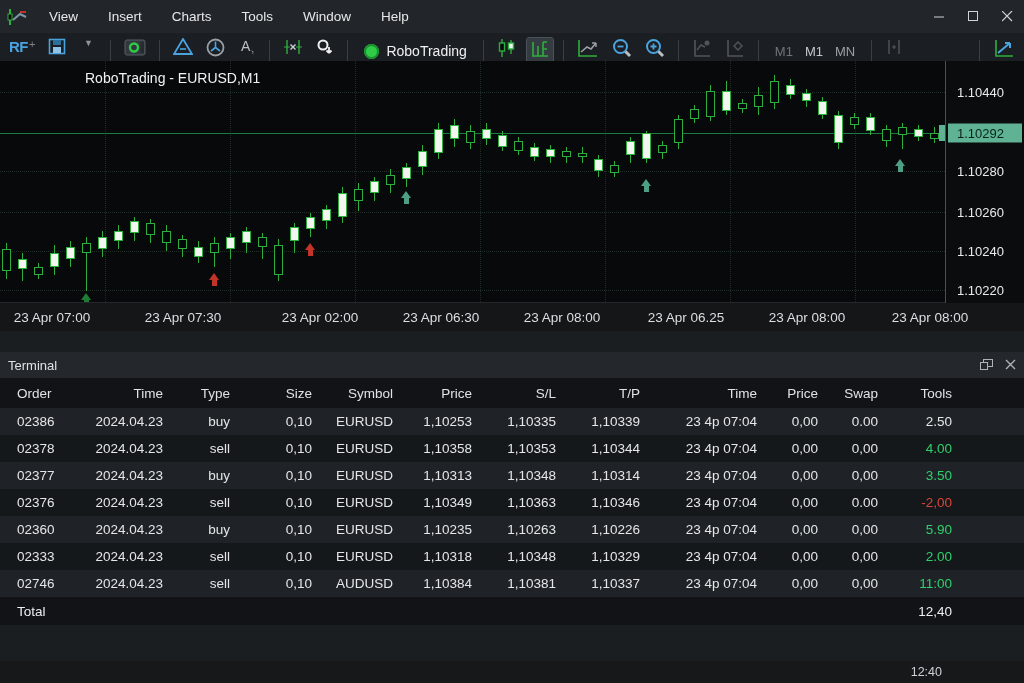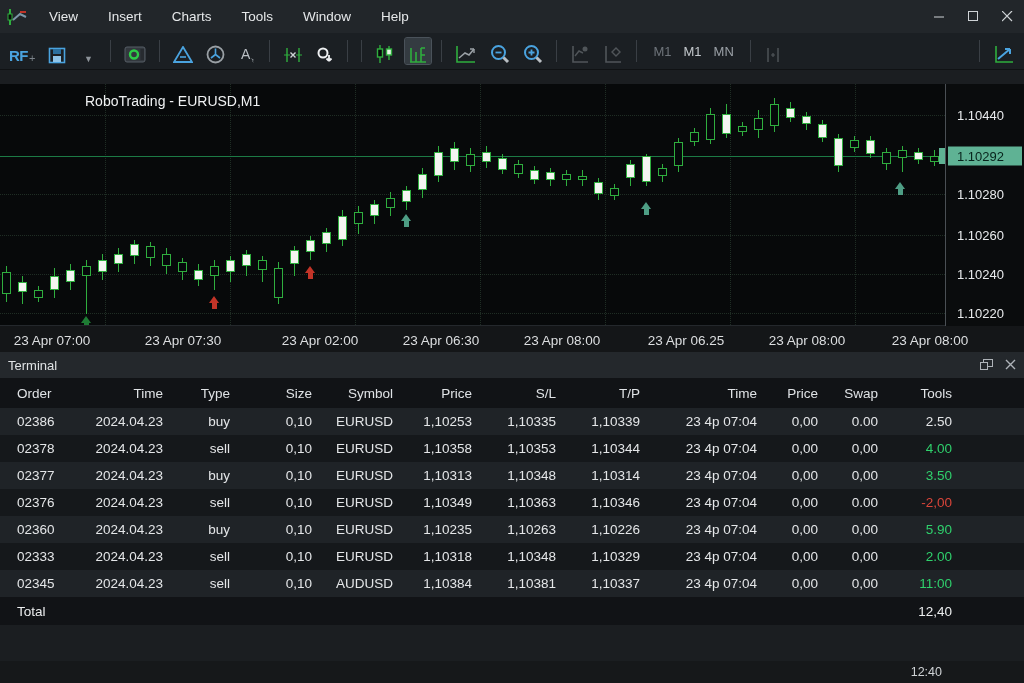--- a/index.html
+++ b/index.html
@@ -14,37 +14,37 @@
   .menu-item { padding:0 15px; height:100%; display:flex; align-items:center; cursor:default; }
   .win-controls { margin-left:auto; display:flex; align-items:center; height:100%; }
   .win-btn { width:34px; height:100%; display:flex; align-items:center; justify-content:center;
     color:#cfd3d6; font-size:14px; }
   .win-btn svg { display:block; }
 
   
   .toolbar { position:absolute; top:33px; left:0; right:0; height:37px; background:#1b1f23;
     display:flex; align-items:center; padding:0 6px; gap:7px; border-bottom:1px solid #101214; }
   .tb-sep { width:1px; height:22px; background:#3a3f45; margin:0 3px; flex:none; }
-  .tb-btn { height:26px; min-width:24px; padding:0 3px; display:flex; align-items:flex-end;
+  .tb-btn { height:26px; min-width:24px; padding:0 3px; display:flex; align-items:flex-start;
     justify-content:center; border-radius:2px; color:#b9bec3; flex:none; }
   .tb-btn.selected { background:#343b41; outline:1px solid #4a525a; }
   .tb-btn.dim { opacity:.42; }
   .rf-label { color:#4aa3df; font-weight:bold; font-size:15px; letter-spacing:-.5px; }
   .tiny-plus { color:#7c838a; font-size:11px; margin-left:1px; }
   .caret { color:#8d9399; font-size:9px; }
   .expert-btn { display:flex; align-items:center; gap:7px; padding:0 6px; height:26px; color:#eef0f2;
     font-size:14px; }
   .expert-dot { width:15px; height:15px; border-radius:50%; background:#2ecc47;
     box-shadow:inset 0 0 0 2px #1b8f2e; }
   .tf-label { font-size:13px; color:#c3c8cc; padding:0 6px; }
   .tf-label.dim { color:#6e747a; }
   .tf-label.mid { color:#9aa0a6; }
 
   
-  .chart-panel { position:absolute; top:84px; left:0; width:1024px; height:270px; background:#08090a; }
+  .chart-panel { position:absolute; top:61px; left:0; width:1024px; height:270px; background:#08090a; }
   .plot-area { position:absolute; top:0; left:0; width:945px; height:242px; background:#07090a;
     overflow:hidden; border-bottom:1px solid #24282c; }
   .price-axis { position:absolute; top:0; left:945px; width:79px; height:242px; background:#0a0c0d;
     border-left:1px solid #4a4f54; }
   .time-axis { position:absolute; top:242px; left:0; width:1024px; height:28px; background:#141618; }
   .chart-title { position:absolute; left:85px; top:9px; color:#f0f2f3; font-size:14px; z-index:5; }
   .vgrid { position:absolute; top:0; bottom:0; width:0; border-left:1px dotted rgba(90,130,100,.30); }
   .hgrid { position:absolute; left:0; right:0; height:0; border-top:1px dotted rgba(90,130,100,.30); }
   .price-line { position:absolute; left:0; right:0; height:1px; background:#1c7a45; }
   .wick { position:absolute; width:1px; background:#2fae3e; }
@@ -182,20 +182,24 @@
         <path d="M7.5 6.5 L12.5 11.5 M12.5 6.5 L7.5 11.5" stroke="#cfd3d6" stroke-width="1.4"></path>
       </svg>
     </div>
     <div class="tb-btn">
       <svg width="18" height="18" viewBox="0 0 18 18">
         <circle cx="7" cy="7" r="4.5" fill="none" stroke="#eef0f2" stroke-width="2"></circle>
         <path d="M13 9 L13 15 M13 15 L10.5 12.5 M13 15 L15.5 12.5" stroke="#eef0f2" stroke-width="1.8"></path>
       </svg>
     </div>
     <div class="tb-sep"></div>
+    <div class="tb-btn expert-btn">
+      <span class="expert-dot"></span>
+      <span>RoboTrading</span>
+    </div>
     <div class="tb-sep"></div>
     <div class="tb-btn">
       <svg width="20" height="20" viewBox="0 0 20 20">
         <path d="M5 1 L5 19" stroke="#2fae3e" stroke-width="1.4"></path>
         <rect x="2.5" y="5" width="5" height="8" fill="#07090a" stroke="#2fae3e" stroke-width="1.4"></rect>
         <path d="M14 2 L14 16" stroke="#2fae3e" stroke-width="1.4"></path>
         <rect x="11.5" y="5" width="5" height="6" fill="#e8f5e9" stroke="#2fae3e" stroke-width="1.4"></rect>
       </svg>
     </div>
     <div class="tb-btn selected">
@@ -551,21 +555,21 @@
         <div>EURUSD</div>
         <div>1,10318</div>
         <div>1,10348</div>
         <div>1,10329</div>
         <div>23 4p 07:04</div>
         <div>0,00</div>
         <div>0,00</div>
         <div class="profit green">2.00</div>
       </div>
       <div class="grid-row trow odd">
-        <div>02345</div>
+        <div>02746</div>
         <div>2024.04.23</div>
         <div>sell</div>
         <div>0,10</div>
         <div>AUDUSD</div>
         <div>1,10384</div>
         <div>1,10381</div>
         <div>1,10337</div>
         <div>23 4p 07:04</div>
         <div>0,00</div>
         <div>0,00</div>

